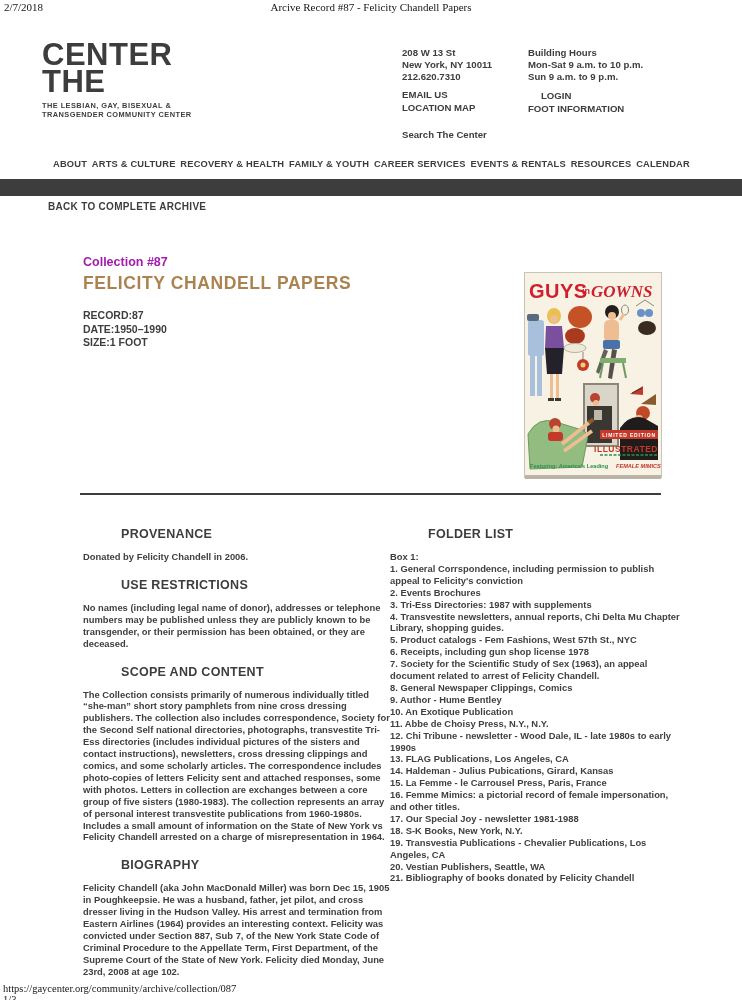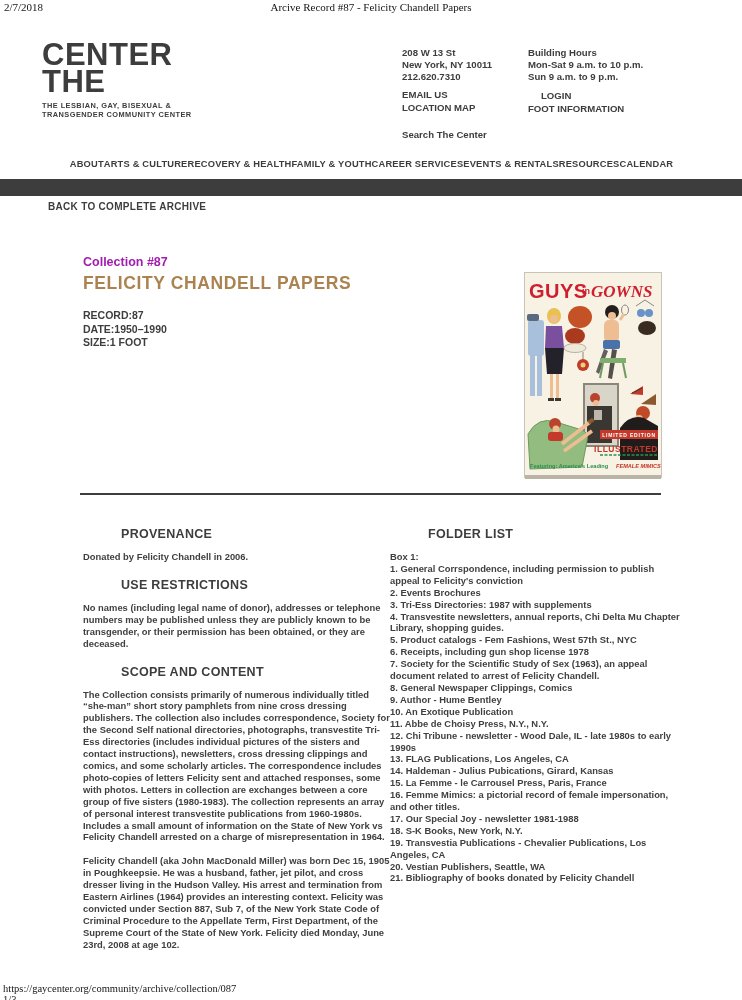--- a/index.html
+++ b/index.html
@@ -22,21 +22,21 @@
 
   .contact { position:absolute; left:402px; top:47px; font-size:9.6px; font-weight:700; line-height:12px; }
   .contact-links { margin-top:5px; }
   .contact-links a, .hours a { display:block; color:#3d3d3d; text-decoration:none; line-height:13px; }
   .search-link { display:block; margin-top:15px; color:#3d3d3d; text-decoration:none; font-weight:700; }
 
   .hours { position:absolute; left:528px; top:47px; font-size:9.6px; font-weight:700; line-height:12px; }
   .hours .login { margin-top:6px; padding-left:13px; }
 
   .nav { position:absolute; left:53px; top:159px; width:637px; display:flex;
-    justify-content:center; font-size:9.3px; font-weight:700; letter-spacing:0.2px; }
+    justify-content:space-between; font-size:9.3px; font-weight:700; letter-spacing:0.2px; }
   .nav a { color:#3d3d3d; text-decoration:none; white-space:nowrap; }
 
   .darkbar { position:absolute; left:0; top:179px; width:742px; height:17px; background:#3d3d3d; }
 
   .back-link { position:absolute; left:48px; top:201px; font-size:10px; font-weight:700;
     letter-spacing:0.3px; color:#3d3d3d; text-decoration:none; }
 
   .record { position:absolute; left:83px; top:255px; width:420px; }
   .rec-collection { font-size:12.5px; font-weight:700; color:#a21caf; }
   .rec-title { font-size:17.5px; font-weight:700; color:#ab8350; letter-spacing:0.6px; margin-top:4px; }
@@ -219,20 +219,21 @@
 <div class="col-left">
   <h3 class="sec-heading">PROVENANCE</h3>
   <p class="body-text">Donated by Felicity Chandell in 2006.</p>
 
   <h3 class="sec-heading mt">USE RESTRICTIONS</h3>
   <p class="body-text">No names (including legal name of donor), addresses or telephone numbers may be published unless they are publicly known to be transgender, or their permission has been obtained, or they are deceased.</p>
 
   <h3 class="sec-heading mt">SCOPE AND CONTENT</h3>
   <p class="body-text">The Collection consists primarily of numerous individually titled “she-man” short story pamphlets from nine cross dressing publishers. The collection also includes correspondence, Society for the Second Self national directories, photographs, transvestite Tri-Ess directories (includes individual pictures of the sisters and contact instructions), newsletters, cross dressing clippings and comics, and some scholarly articles. The correspondence includes photo-copies of letters Felicity sent and attached responses, some with photos. Letters in collection are exchanges between a core group of five sisters (1980-1983). The collection represents an array of personal interest transvestite publications from 1960-1980s. Includes a small amount of information on the State of New York vs Felicity Chandell arrested on a charge of misrepresentation in 1964.</p>
 
+  <h3 class="sec-heading mt">BIOGRAPHY</h3>
   <p class="body-text">Felicity Chandell (aka John MacDonald Miller) was born Dec 15, 1905 in Poughkeepsie. He was a husband, father, jet pilot, and cross dresser living in the Hudson Valley. His arrest and termination from Eastern Airlines (1964) provides an interesting context. Felicity was convicted under Section 887, Sub 7, of the New York State Code of Criminal Procedure to the Appellate Term, First Department, of the Supreme Court of the State of New York. Felicity died Monday, June 23rd, 2008 at age 102.</p>
 </div>
 
 <div class="col-right">
   <h3 class="sec-heading">FOLDER LIST</h3>
   <div class="box-label">Box 1:</div>
   <div>
 
   <div class="folder-item">1. General Corrspondence, including permission to publish appeal to Felicity's conviction</div>
       <div class="folder-item">2. Events Brochures</div>

